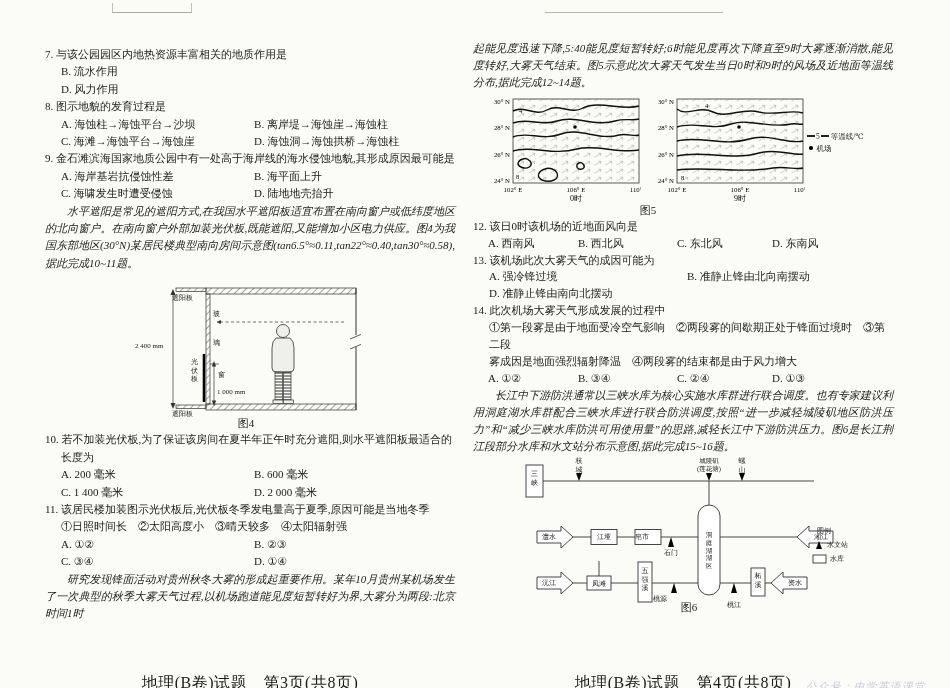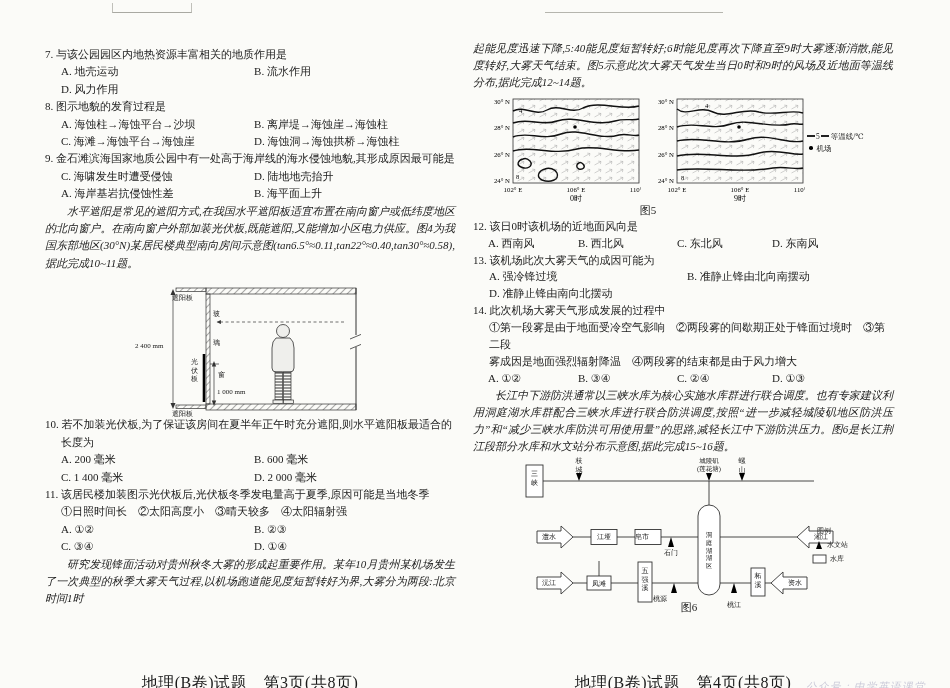--- a/index.html
+++ b/index.html
@@ -48,21 +48,20 @@
 <body>
 
 <div id="art1"></div>
 <div id="art2"></div>
 
 <div class="col" id="colL">
 
   <div>
     <div class="stem">7. 与该公园园区内地热资源丰富相关的地质作用是</div>
     <div class="orow">
-        <span>A. 地壳运动</span>
         <span>B. 流水作用</span>
       </div>
     <div class="orow">
         <span>D. 风力作用</span>
       </div>
   </div>
 
   <div>
     <div class="stem">8. 图示地貌的发育过程是</div>
     <div class="orow">
@@ -71,26 +70,26 @@
       </div>
     <div class="orow">
         <span>C. 海滩→海蚀平台→海蚀崖</span>
         <span>D. 海蚀洞→海蚀拱桥→海蚀柱</span>
       </div>
   </div>
 
   <div>
     <div class="stem">9. 金石滩滨海国家地质公园中有一处高于海岸线的海水侵蚀地貌,其形成原因最可能是</div>
     <div class="orow">
+        <span>A. 海岸基岩抗侵蚀性差</span>
+        <span>B. 海平面上升</span>
+      </div>
+    <div class="orow">
         <span>C. 海啸发生时遭受侵蚀</span>
         <span>D. 陆地地壳抬升</span>
-      </div>
-    <div class="orow">
-        <span>A. 海岸基岩抗侵蚀性差</span>
-        <span>B. 海平面上升</span>
       </div>
   </div>
 
   <div class="passage pindent">水平遮阳是常见的遮阳方式,在我国水平遮阳板适宜布置在南向窗户或低纬度地区的北向窗户。在南向窗户外部加装光伏板,既能遮阳,又能增加小区电力供应。图4为我国东部地区(30°N)某居民楼典型南向房间示意图(tan6.5°≈0.11,tan22°≈0.40,tan30°≈0.58),据此完成10~11题。</div>
 
   <div class="f4">
     <svg class="absvg" width="230" height="140" viewBox="0 0 230 140">
       <defs>
         <pattern id="hatch" width="5" height="5" patternUnits="userSpaceOnUse" patternTransform="rotate(45)">
           <line x1="0" y1="0" x2="0" y2="5" stroke="#555" stroke-width="1"></line>
@@ -141,20 +140,21 @@
     </svg>
     <div class="lbl" style="left:4px;top:66px">2 400 mm</div>
     <div class="lbl" style="left:41px;top:18px">遮阳板</div>
     <div class="lbl" style="left:41px;top:134px">遮阳板</div>
     <div class="lbl" style="left:82px;top:34px">玻</div>
     <div class="lbl" style="left:82px;top:63px">璃</div>
     <div class="vs" style="left:59px;top:82px">光伏板</div>
     <div class="lbl" style="left:87px;top:95px">窗</div>
     <div class="lbl" style="left:86px;top:112px">1 000 mm</div>
   </div>
+  <div class="f4cap">图4</div>
 
   <div>
     <div class="stem">10. 若不加装光伏板,为了保证该房间在夏半年正午时充分遮阳,则水平遮阳板最适合的长度为</div>
     <div class="orow">
         <span>A. 200 毫米</span>
         <span>B. 600 毫米</span>
       </div>
     <div class="orow">
         <span>C. 1 400 毫米</span>
         <span>D. 2 000 毫米</span>

